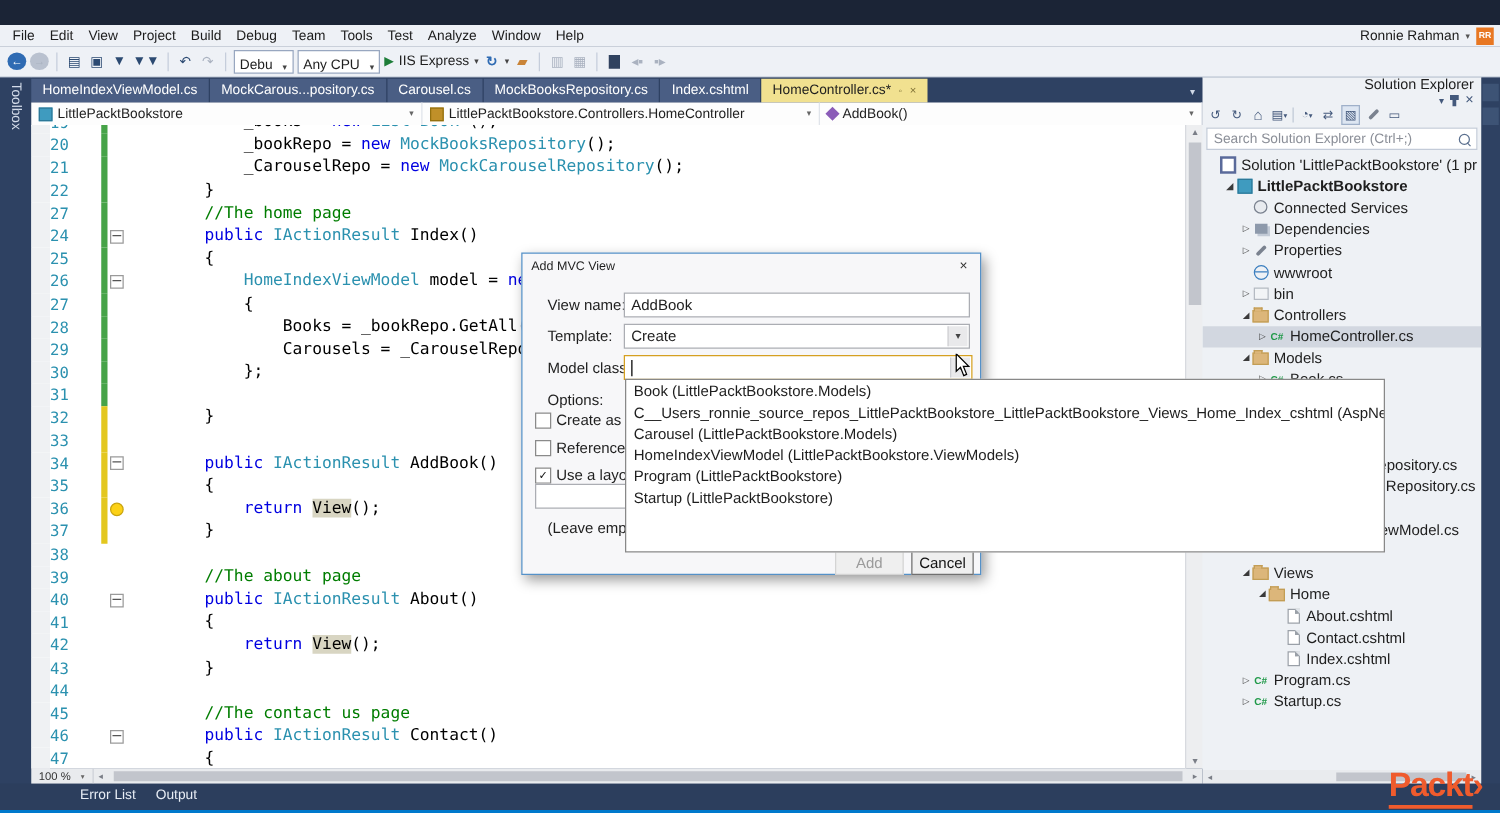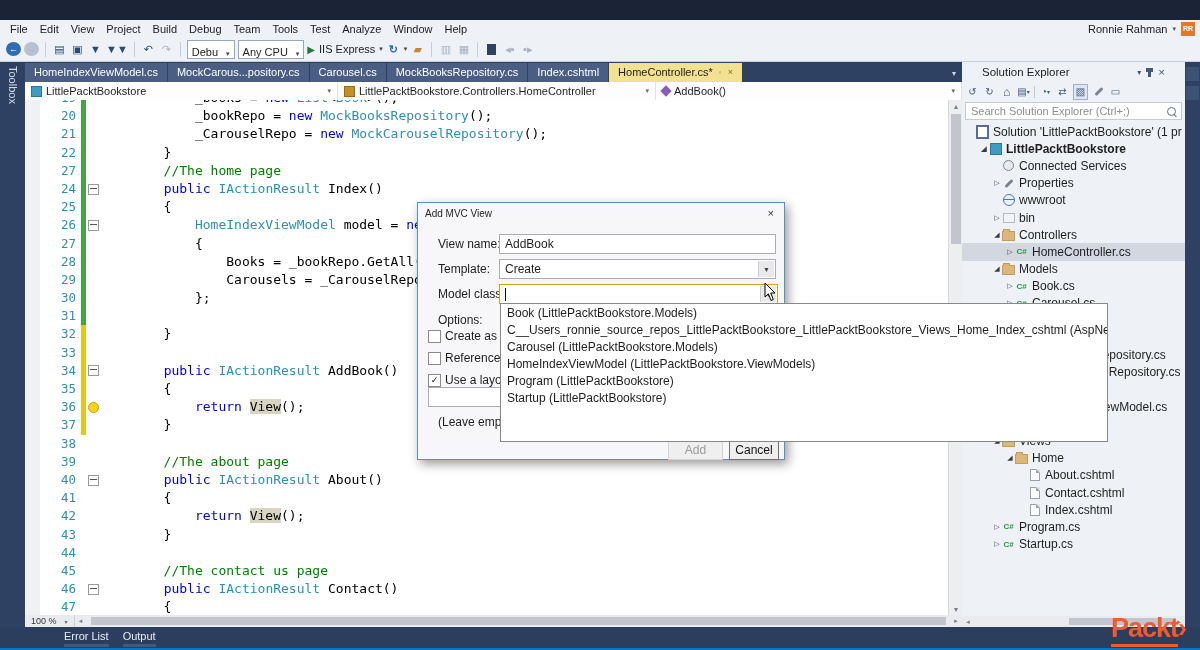--- a/index.html
+++ b/index.html
@@ -48,21 +48,21 @@
   .bci{width:9px;height:9px;flex:0 0 auto;}
   .bci-project{background:#3f9bbf;border:1px solid #2c7898;}
   .bci-class{background:#c09029;border:1px solid #94700f;}
   .bci-method{width:8px;height:8px;background:#8b5cb8;transform:rotate(45deg);}
 
   
   .editor{position:absolute;top:80px;left:25px;width:923px;height:515px;background:#ffffff;overflow:hidden;}
   .code{position:absolute;top:-11px;left:0;font-family:"DejaVu Sans Mono",monospace;font-size:13px;line-height:18.2px;}
   .crow{display:flex;height:18.2px;align-items:center;}
   .cmargin{width:15px;height:100%;background:#eff1f3;flex:0 0 auto;}
-  .cln{width:36px;flex:0 0 auto;text-align:right;color:#2b91af;font-size:12.5px;padding-right:5px;font-family:"DejaVu Sans Mono",monospace;}
+  .cln{width:36px;flex:0 0 auto;color:#2b91af;font-size:12.5px;padding-right:5px;font-family:"DejaVu Sans Mono",monospace;}
   .cbar{width:5px;height:100%;flex:0 0 auto;}
   .cbar.g{background:#46a348;} .cbar.y{background:#e3c71f;}
   .cico{width:15px;flex:0 0 auto;display:flex;align-items:center;justify-content:center;}
   .fold{width:9px;height:9px;border:1px solid #9a9a9a;position:relative;background:#fff;}
   .fold::after{content:"";position:absolute;left:1px;right:1px;top:3px;height:1px;background:#555;}
   .bulb{width:9px;height:9px;border-radius:50%;background:#fcd116;border:1px solid #c9a40e;}
   .ctext{white-space:pre;}
   .k{color:#0000e0;} .t{color:#2b91af;} .c{color:#007d00;} .h{background:#d8d5c2;}
 
   .vscroll{position:absolute;top:80px;left:948px;width:14px;height:515px;background:#edeef0;border-left:1px solid #d8dadf;}
@@ -73,21 +73,21 @@
   .editor-bottom{position:absolute;top:595px;left:25px;width:937px;height:12px;background:#e9ebee;display:flex;align-items:center;font-size:9px;color:#333;}
   .zoomctl{display:flex;align-items:center;gap:8px;padding:0 6px;border-right:1px solid #cdd1d8;height:100%;}
   .zoomctl .car{font-size:6px;color:#666;}
   .hs-arrow{width:12px;text-align:center;font-size:7px;color:#7a7e87;}
   .hthumb{height:8px;background:#c2c5cc;flex:1;margin:0 4px;}
   .se-hscroll{position:absolute;top:596px;left:962px;width:223px;height:11px;background:#e9ebee;display:flex;align-items:center;}
   .se-hthumb{height:7px;background:#c2c5cc;width:105px;margin-left:95px;}
 
   
   .se{position:absolute;top:42px;left:962px;width:223px;height:554px;background:#eef1f5;overflow:hidden;}
-  .se-title{height:20px;display:flex;align-items:center;font-size:11.5px;padding:0 20px;color:#1e1e1e;}
+  .se-title{height:20px;display:flex;align-items:flex-end;font-size:11.5px;padding:0 6px;color:#1e1e1e;flex-direction:column;}
   .se-title-icons{margin-left:auto;display:flex;gap:7px;align-items:center;color:#44597c;}
   .se-title-icons .g{font-size:8px;}
   .pin-ico{width:3px;height:9px;background:#44597c;position:relative;}
   .pin-ico::before{content:"";position:absolute;top:0;left:-2px;width:7px;height:4px;background:#44597c;}
   .se-tools{height:19px;display:flex;align-items:center;gap:4px;padding:0 4px;font-size:10px;color:#44597c;}
   .se-ti{min-width:13px;height:14px;display:flex;align-items:center;justify-content:center;}
   .se-ti.boxed{border:1px solid #9fb0c9;background:#dde6f2;}
   .se-search{margin:1px 3px 2px 3px;background:#fff;border:1px solid #c3cbd8;height:16px;font-size:11px;color:#8b8f98;display:flex;align-items:center;padding:0 5px;}
   .se-search .mag{margin-left:auto;width:7px;height:7px;border:1px solid #5b708f;border-radius:50%;position:relative;}
   .se-search .mag::after{content:"";position:absolute;width:4px;height:1px;background:#5b708f;transform:rotate(45deg);left:5px;top:7px;}
@@ -130,21 +130,21 @@
 
   
   .dropdown{position:absolute;left:500px;top:283px;width:608px;height:139px;background:#fff;border:1px solid #888;z-index:50;box-sizing:border-box;}
   .dd-item{height:17.1px;display:flex;align-items:center;padding:0 6px;font-size:12px;color:#1e1e1e;white-space:nowrap;overflow:hidden;}
 
   
   .cursor{position:absolute;left:764px;top:263px;z-index:60;}
 
   
   .bottom-strip{position:absolute;top:607px;left:0;right:0;height:21px;background:#2c3e5d;display:flex;align-items:flex-start;gap:14px;padding-left:64px;padding-top:3px;}
-  .bp-tab{color:#e8edf5;font-size:11px;display:flex;flex-direction:column;gap:2px;}
+  .bp-tab{color:#e8edf5;font-size:11px;display:flex;flex-direction:row;gap:2px;}
   .bp-tab .ul{height:3px;background:#46587a;}
   .statusbar{position:absolute;bottom:0;left:0;right:0;height:22px;background:#0079cc;color:#fff;font-size:11px;}
   .sb{position:absolute;top:4px;}
   .sb-ico{width:9px;height:9px;border:1px solid #fff;transform:skewX(-8deg);display:inline-block;margin-right:6px;}
   .packt{position:absolute;right:14px;top:595px;z-index:45;color:#ef5b2d;font-weight:bold;font-size:27px;letter-spacing:-1px;font-family:"Liberation Sans",sans-serif;line-height:1;}
   .packt .word{border-bottom:3px solid #ef5b2d;padding-bottom:1px;}
 </style>
 </head>
 <body>
 
@@ -529,20 +529,27 @@
         <div class="trow" style="padding-left: 30px;">
           <span class="tarrow"></span>
           <span class="tico">
             <span class="ti-services"></span>
           </span>
           <span>Connected Services</span>
         </div>
         <div class="trow" style="padding-left: 30px;">
           <span class="tarrow">▷</span>
           <span class="tico">
+            <span class="ti-dependencies"></span>
+          </span>
+          <span>Dependencies</span>
+        </div>
+        <div class="trow" style="padding-left: 30px;">
+          <span class="tarrow">▷</span>
+          <span class="tico">
             <span class="ti-properties"></span>
           </span>
           <span>Properties</span>
         </div>
         <div class="trow" style="padding-left: 30px;">
           <span class="tarrow"></span>
           <span class="tico">
             <span class="ti-globe"></span>
           </span>
           <span>wwwroot</span>

